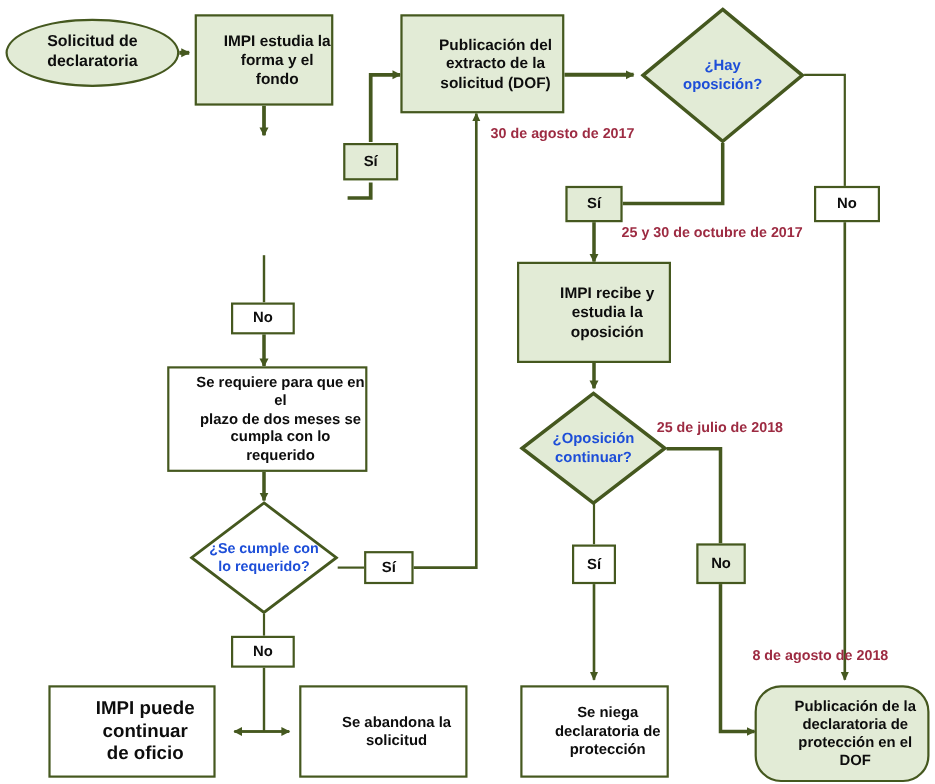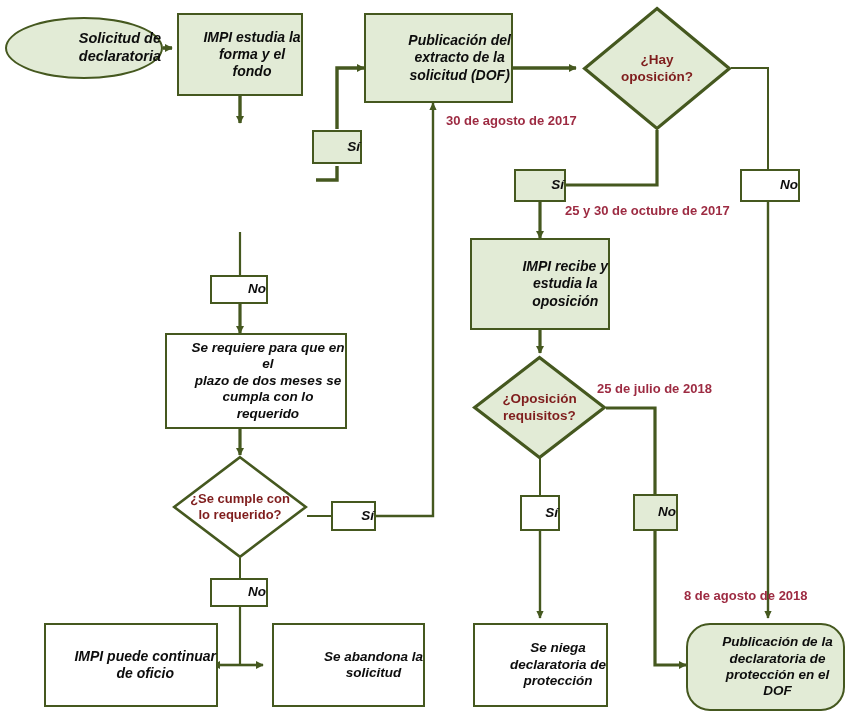--- a/index.html
+++ b/index.html
@@ -18,27 +18,26 @@
     position:absolute;
     left:0;top:0;
     width:850px;
     height:713px;
   }
   .node{
     position:absolute;
     box-sizing:border-box;
     display:flex;
     align-items:center;
-    justify-content:flex-end;
+    justify-content:center;
     text-align:center;
     color:#0d0d0d;
     font-weight:bold;
     line-height:1.22;
     z-index:3;
-    font-style:italic;
   }
   .proc{
     border:2.3px solid #45581f;
     padding-left:24px;
   }
   .fill-green{background:#e2ebd6;}
   .fill-white{background:#ffffff;}
   .term{
     border:2.3px solid #45581f;
     border-radius:50%;
@@ -56,21 +55,21 @@
   .dia-text{
     position:absolute;
     left:0;top:0;
     width:100%;
     height:100%;
     display:flex;
     align-items:center;
     justify-content:center;
     text-align:center;
     font-weight:bold;
-    color:#7f1d1d;
+    color:#1d4ed8;
     line-height:1.22;
     z-index:2;
   }
   .date-note{
     position:absolute;
     color:#9d2b42;
     font-weight:bold;
     line-height:1.3;
     z-index:4;
     white-space:nowrap;
@@ -162,21 +161,21 @@
   <div class="dia-wrap" style="left:582px;top:6px;width:150px;height:125px;">
     <svg width="150" height="125" viewBox="0 0 150 125" xmlns="http://www.w3.org/2000/svg">
       <polygon points="75,2.6 147.4,62.5 75,122.4 2.6,62.5" fill="#e2ebd6" stroke="#45581f" stroke-width="3.2" stroke-linejoin="miter"></polygon>
     </svg>
     <div class="dia-text" style="font-size:13.5px;">
       <span style="white-space:pre-line;">¿Hay
 oposición?</span>
     </div>
   </div>
 
-  <div class="node proc fill-white" style="left:165px;top:333px;width:182px;height:96px;font-size:13.5px;">
+  <div class="node proc fill-white" style="left:152px;top:333px;width:182px;height:96px;font-size:13.5px;">
     <span style="white-space:pre-line;">Se requiere para que en el
 plazo de dos meses se
 cumpla con lo requerido</span>
   </div>
 
   <div class="dia-wrap" style="left:172px;top:455px;width:136px;height:104px;">
     <svg width="136" height="104" viewBox="0 0 136 104" xmlns="http://www.w3.org/2000/svg">
       <polygon points="68,2.2 133.8,52 68,101.8 2.2,52" fill="#ffffff" stroke="#45581f" stroke-width="2.6" stroke-linejoin="miter"></polygon>
     </svg>
     <div class="dia-text" style="font-size:13px;">
@@ -190,25 +189,25 @@
 estudia la
 oposición</span>
   </div>
 
   <div class="dia-wrap" style="left:472px;top:355px;width:135px;height:105px;">
     <svg width="135" height="105" viewBox="0 0 135 105" xmlns="http://www.w3.org/2000/svg">
       <polygon points="67.5,2.6 132.4,52.5 67.5,102.4 2.6,52.5" fill="#e2ebd6" stroke="#45581f" stroke-width="3.2" stroke-linejoin="miter"></polygon>
     </svg>
     <div class="dia-text" style="font-size:13.5px;">
       <span style="white-space:pre-line;">¿Oposición
-requisitos?</span>
+continuar?</span>
     </div>
   </div>
 
-  <div class="node proc fill-white" style="left:44px;top:623px;width:174px;height:84px;font-size:14px;">
+  <div class="node proc fill-white" style="left:44px;top:623px;width:152px;height:84px;font-size:17px;">
     <span style="white-space:pre-line;">IMPI puede continuar
 de oficio</span>
   </div>
 
   <div class="node proc fill-white" style="left:272px;top:623px;width:153px;height:84px;font-size:13.5px;">
     <span style="white-space:pre-line;">Se abandona la
 solicitud</span>
   </div>
 
   <div class="node proc fill-white" style="left:473px;top:623px;width:135px;height:84px;font-size:13.5px;">

